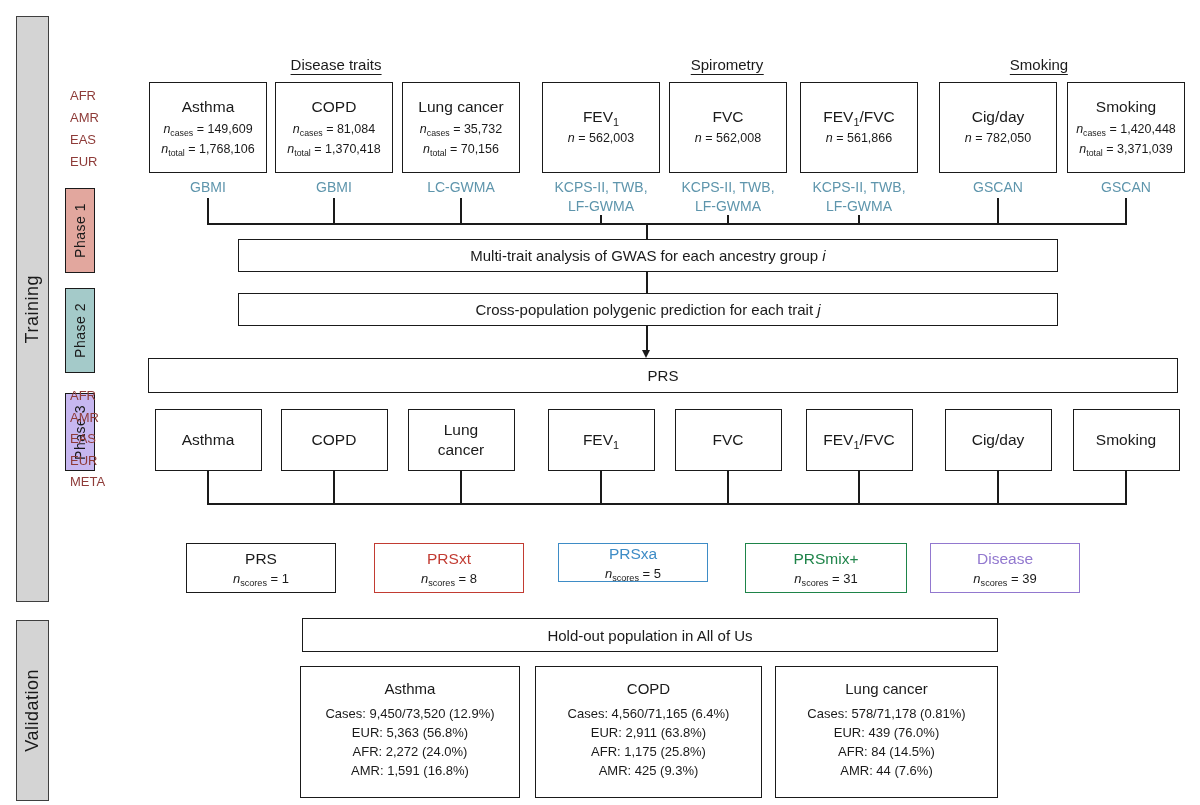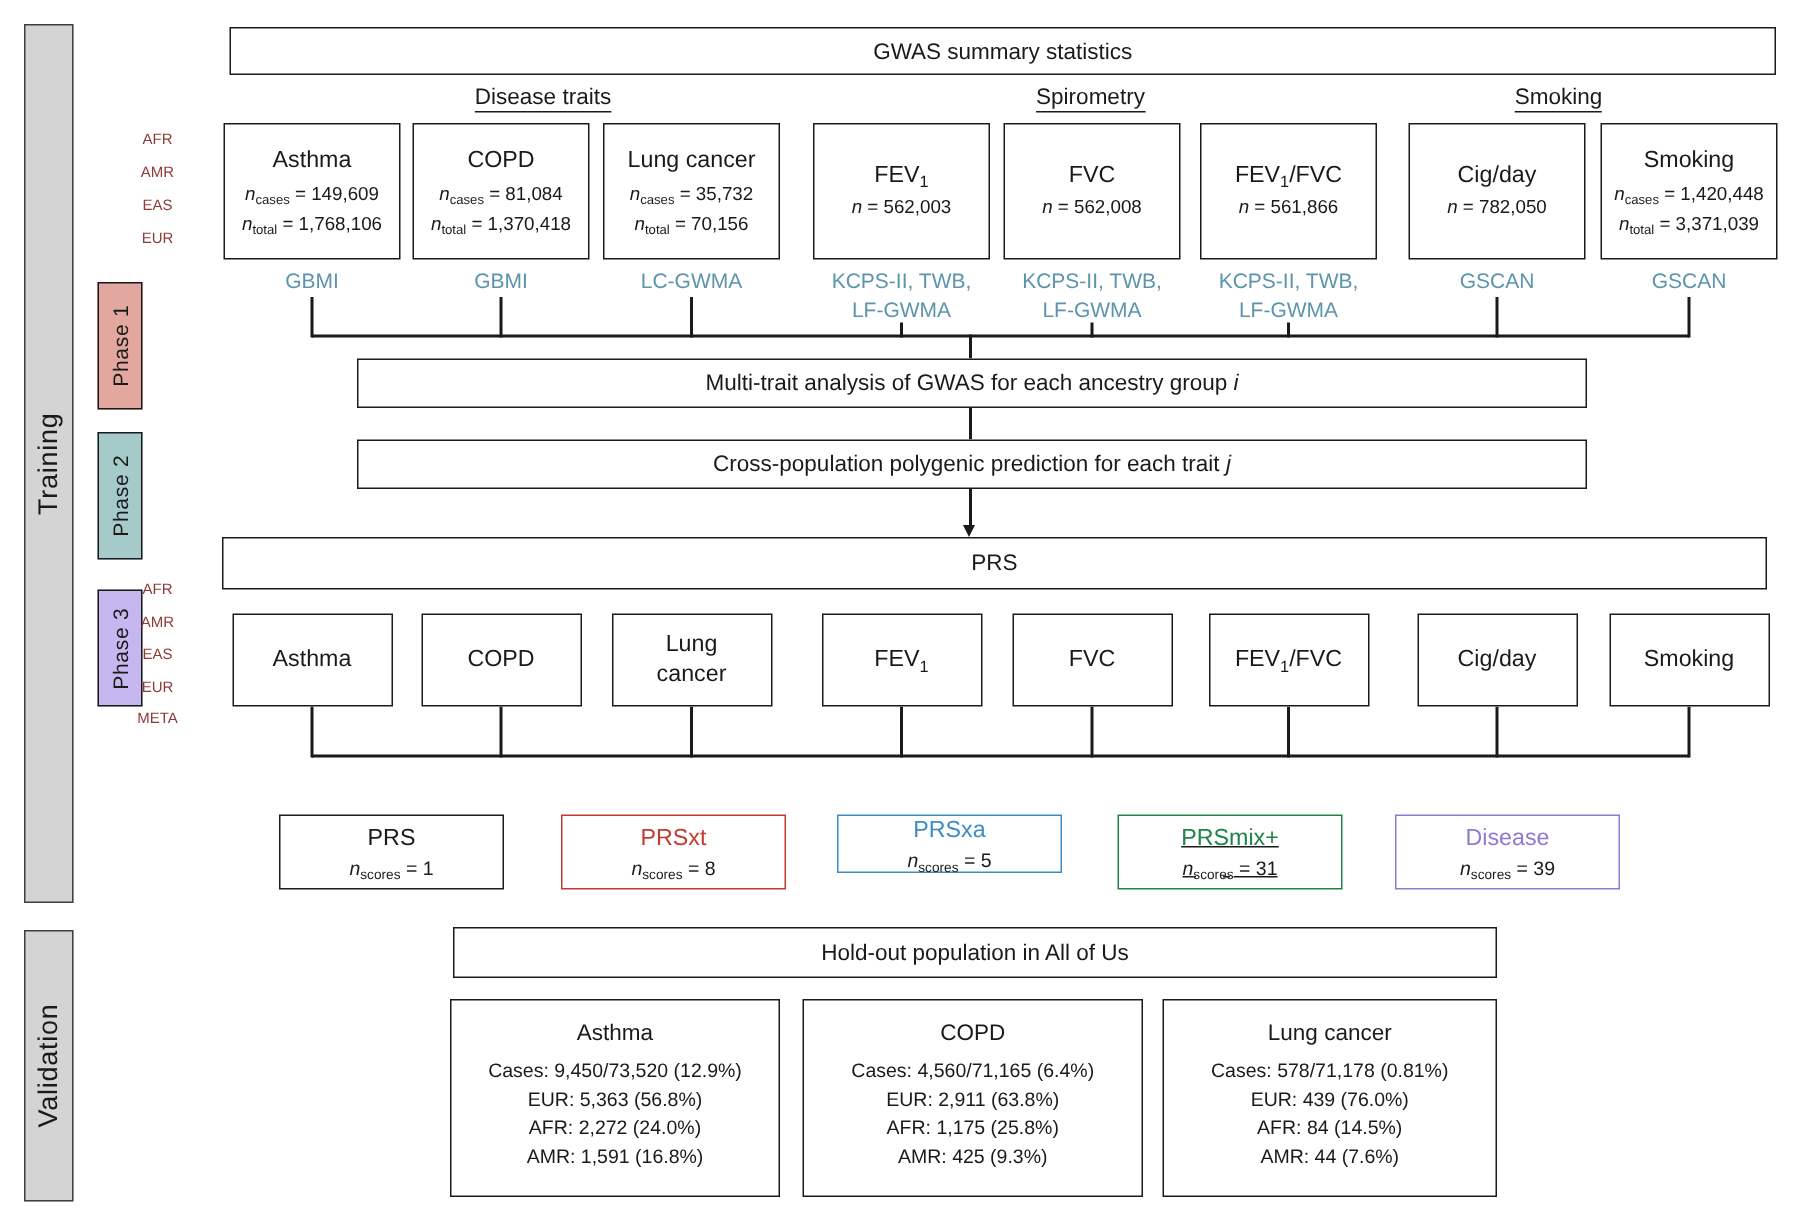--- a/index.html
+++ b/index.html
@@ -9,21 +9,21 @@
   .box{border:1.5px solid var(--box-border,#1a1a1a);background:#fff;}
   .cc{display:flex;align-items:center;justify-content:center;text-align:center;}
   .col{display:flex;flex-direction:column;align-items:center;justify-content:center;text-align:center;}
   .hline{background:var(--line,#1a1a1a);height:1.5px;}
   .vline{background:var(--line,#1a1a1a);width:1.5px;}
   .rail{background:var(--rail-fill,#d4d4d4);border:1.5px solid var(--rail-border,#3f3f3f);}
   .vtext{writing-mode:vertical-rl;transform:rotate(180deg);font-size:18px;letter-spacing:.5px;}
   .phase{border:1.5px solid #1a1a1a;}
   .phase .vtext{font-size:14px;}
   .grp-h{font-size:15px;padding-bottom:1px;border-bottom:1.5px solid #1a1a1a;white-space:nowrap;}
-  .anc{color:var(--ancestry-text,#8e3b38);font-size:10px;text-align:center;font-weight:500;}
+  .anc{color:var(--ancestry-text,#8e3b38);font-size:13px;text-align:left;font-weight:500;}
   .trait-title{font-size:15.5px;line-height:19px;}
   .stat{font-size:12.5px;line-height:20px;white-space:nowrap;}
   .src{color:var(--source-text,#5e95ac);font-size:14px;line-height:19px;text-align:center;white-space:nowrap;}
   sub{font-size:70%;line-height:0;vertical-align:-0.35em;letter-spacing:0;}
   i{font-style:italic;}
   .bar-label{font-size:15px;white-space:nowrap;}
   .p3-title{font-size:15.5px;line-height:20px;}
   .score-title{font-size:15.5px;line-height:18px;}
   .score-n{font-size:13px;margin-top:3px;}
   .cohort-title{font-size:15px;margin-bottom:7px;}
@@ -46,26 +46,23 @@
         <span class="vtext">Phase 1</span>
       </div>
       <div class="abs phase cc" style="left: 65px; top: 288px; width: 30px; height: 85px; background: rgb(164, 202, 201);">
         <span class="vtext">Phase 2</span>
       </div>
       <div class="abs phase cc" style="left: 65px; top: 393px; width: 30px; height: 78px; background: rgb(199, 183, 240);">
         <span class="vtext">Phase 3</span>
       </div>
     </div>
 
-  <div class="abs box cc" style="left:153px;top:18px;width:1031px;height:32px;">
-    <span class="bar-label">GWAS summary statistics</span>
-  </div>
 
   <div id="group-headers">
-      <div class="abs" style="left: 362px; top: 56px; transform: translateX(-50%); text-align: right;"><span class="grp-h">Disease traits</span></div>
+      <div class="abs" style="left: 336px; top: 56px; transform: translateX(-50%); text-align: right;"><span class="grp-h">Disease traits</span></div>
       <div class="abs" style="left: 727px; top: 56px; transform: translateX(-50%); text-align: center;"><span class="grp-h">Spirometry</span></div>
       <div class="abs" style="left: 1039px; top: 56px; transform: translateX(-50%);"><span class="grp-h">Smoking</span></div>
     </div>
   <div id="ancestry-top">
       <div class="abs anc" style="left: 70px; top: 88px; width: 70px;">AFR</div>
       <div class="abs anc" style="left: 70px; top: 110px; width: 70px;">AMR</div>
       <div class="abs anc" style="left: 70px; top: 132px; width: 70px;">EAS</div>
       <div class="abs anc" style="left: 70px; top: 154px; width: 70px;">EUR</div>
     </div>
   <div id="trait-row">
@@ -190,21 +187,21 @@
         <div class="score-n"><i>n</i><sub>scores</sub> = 1</div>
       </div>
       <div class="abs box col" style="left: 374px; top: 543px; width: 150px; height: 50px; border-color: rgb(194, 59, 50);">
         <div class="score-title" style="color: rgb(194, 59, 50);">PRSxt</div>
         <div class="score-n"><i>n</i><sub>scores</sub> = 8</div>
       </div>
       <div class="abs box col" style="left: 558px; top: 543px; width: 150px; height: 39px; border-color: rgb(62, 140, 198);">
         <div class="score-title" style="color: rgb(62, 140, 198);">PRSxa</div>
         <div class="score-n"><i>n</i><sub>scores</sub> = 5</div>
       </div>
-      <div class="abs box col" style="left: 745px; top: 543px; width: 150px; height: 50px; border-color: rgb(30, 132, 73); text-decoration: underline;">
+      <div class="abs box col" style="left: 745px; top: 543px; width: 162px; height: 50px; border-color: rgb(30, 132, 73);">
         <div class="score-title" style="color: rgb(30, 132, 73);">PRSmix+</div>
         <div class="score-n"><i>n</i><sub>scores</sub> = 31</div>
       </div>
       <div class="abs box col" style="left: 930px; top: 543px; width: 150px; height: 50px; border-color: rgb(146, 120, 207);">
         <div class="score-title" style="color: rgb(146, 120, 207);">Disease</div>
         <div class="score-n"><i>n</i><sub>scores</sub> = 39</div>
       </div>
     </div>
 
   <div class="abs box cc" style="left:302px;top:618px;width:696px;height:34px;">

